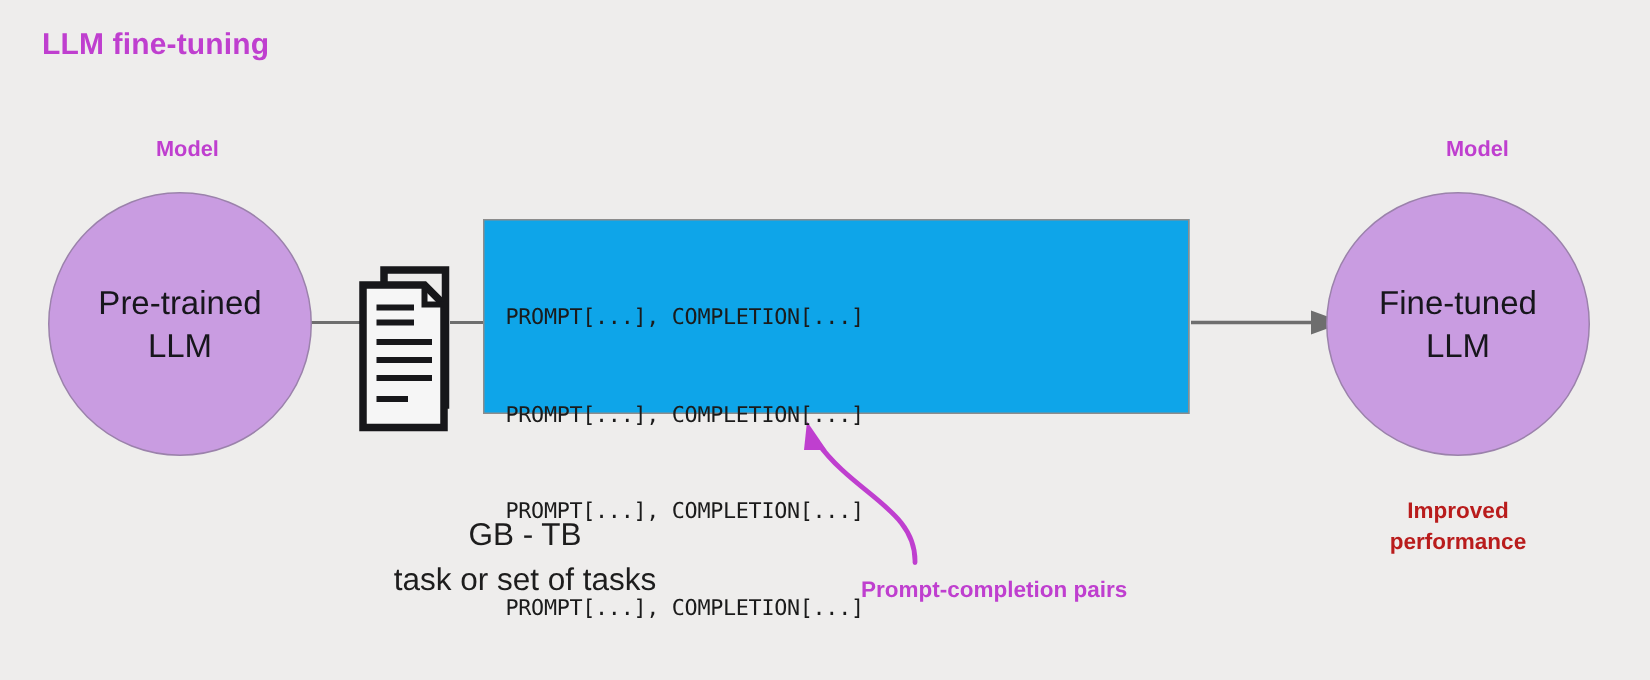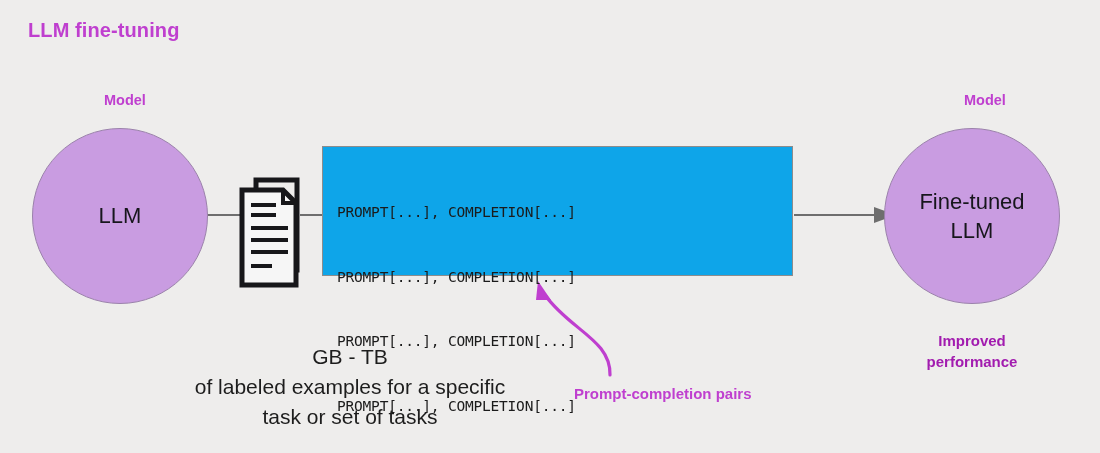--- a/index.html
+++ b/index.html
@@ -107,21 +107,21 @@
 
   
   #improved-performance {
     left: 872px;
     top: 330px;
     width: 200px;
     text-align: center;
     font-size: 15px;
     font-weight: bold;
     line-height: 21px;
-    color: #a21caf;
+    color: #b91c1c;
   }
   .perf-line { display: block; white-space: nowrap; }
 
   
   #overlay {
     position: absolute;
     left: 0;
     top: 0;
     width: 1100px;
     height: 453px;
@@ -168,41 +168,41 @@
   <div class="abs" id="diagram-title">LLM fine-tuning</div>
 
   <div class="abs magenta-label" id="label-model-left">Model</div>
 
 
   <div class="abs magenta-label" id="label-model-right">Model</div>
 
   <div class="abs magenta-label" id="label-prompt-completion">Prompt-completion pairs</div>
 
   <div class="abs model-circle" id="circle-pretrained">
+    <span class="circle-line">Pre-trained</span>
     <span class="circle-line">LLM</span>
   </div>
 
   <div class="abs model-circle" id="circle-finetuned">
     <span class="circle-line">Fine-tuned</span>
     <span class="circle-line">LLM</span>
   </div>
 
   <div class="abs" id="examples-box">
     <div id="examples-list">
       <span class="example-line">PROMPT[...], COMPLETION[...]</span>
       <span class="example-line">PROMPT[...], COMPLETION[...]</span>
       <span class="example-line">PROMPT[...], COMPLETION[...]</span>
       <span class="example-line">PROMPT[...], COMPLETION[...]</span>
       
     </div>
   </div>
 
   <div class="abs" id="dataset-caption">
     <span class="caption-line">GB - TB</span>
-    <span class="caption-line">of labeled examples for a specific</span>
     <span class="caption-line">task or set of tasks</span>
   </div>
 
   <div class="abs" id="improved-performance">
     <span class="perf-line">Improved</span>
     <span class="perf-line">performance</span>
   </div>
 
 </div>
 

